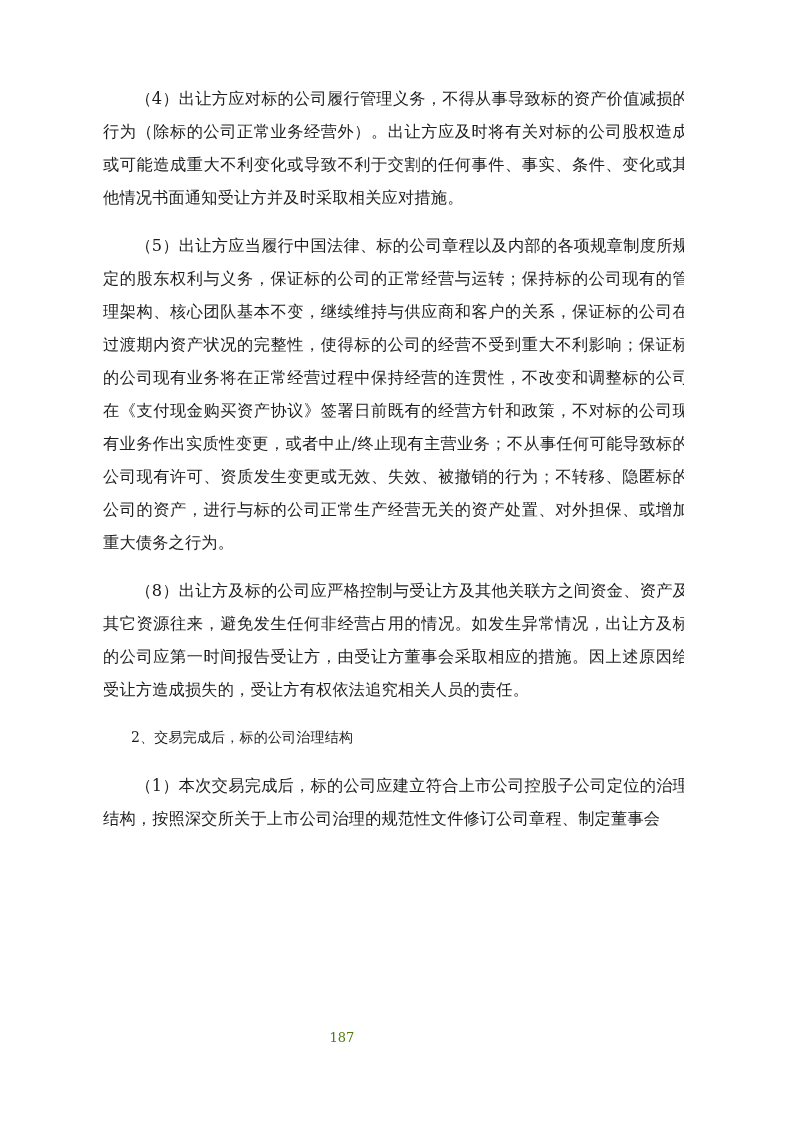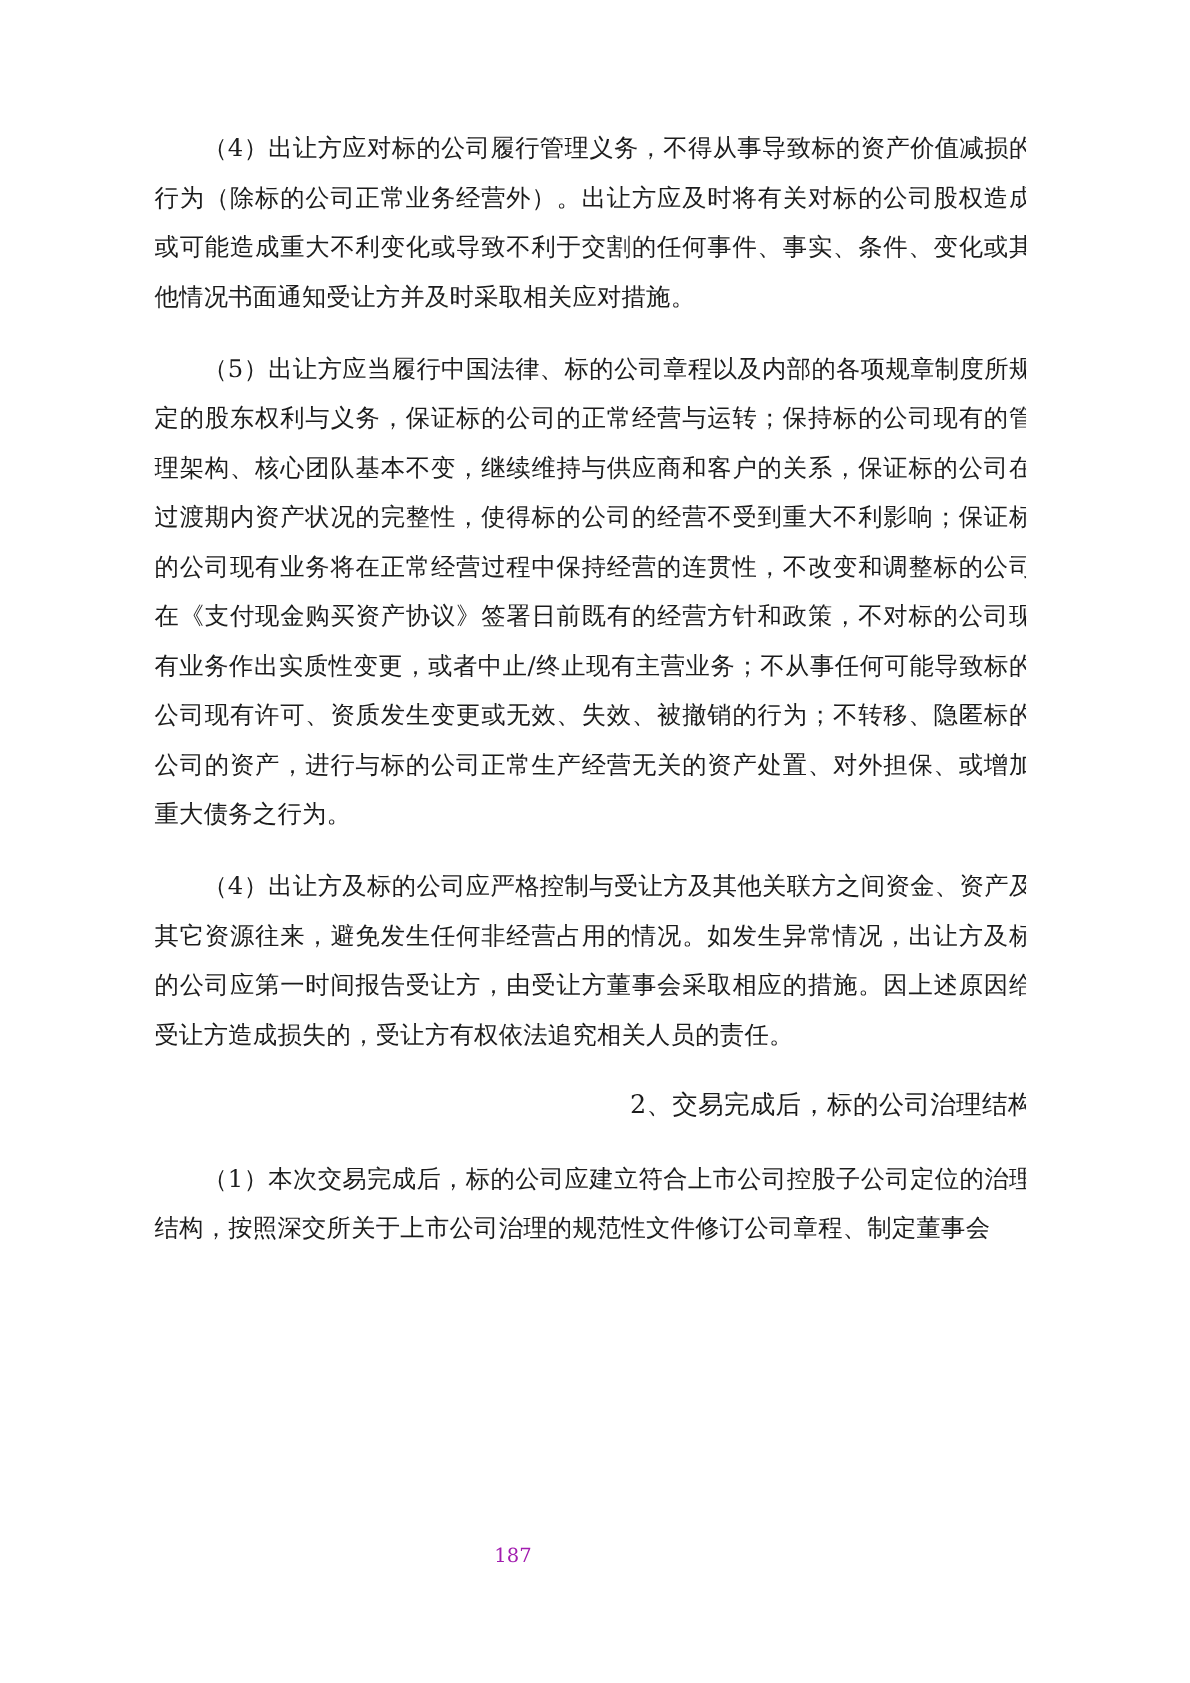--- a/index.html
+++ b/index.html
@@ -30,43 +30,42 @@
     text-justify: inter-character;
     text-indent: 2em;
     margin: 0 0 15px 0;
     letter-spacing: 0.2px;
     word-break: break-all;
   }
   .para:last-child {
     margin-bottom: 0;
   }
   .heading {
-    font-size: 17px;
+    font-size: 14px;
     line-height: 33px;
     text-indent: 2em;
     margin: 3px 0 15px 0;
     letter-spacing: 0.2px;
-    text-align: right;
   }
   .page-number {
     position: absolute;
     left: 0;
     bottom: 76px;
     width: 100%;
     text-align: center;
     font-size: 13px;
     line-height: 16px;
-    color: #a21caf;
+    color: #4d7c0f;
   }
 </style>
 </head>
 <body>
 
 <div class="page">
   <div class="content">
     <p class="para">（4）出让方应对标的公司履行管理义务，不得从事导致标的资产价值减损的行为（除标的公司正常业务经营外）。出让方应及时将有关对标的公司股权造成或可能造成重大不利变化或导致不利于交割的任何事件、事实、条件、变化或其他情况书面通知受让方并及时采取相关应对措施。</p>
     <p class="para">（5）出让方应当履行中国法律、标的公司章程以及内部的各项规章制度所规定的股东权利与义务，保证标的公司的正常经营与运转；保持标的公司现有的管理架构、核心团队基本不变，继续维持与供应商和客户的关系，保证标的公司在过渡期内资产状况的完整性，使得标的公司的经营不受到重大不利影响；保证标的公司现有业务将在正常经营过程中保持经营的连贯性，不改变和调整标的公司在《支付现金购买资产协议》签署日前既有的经营方针和政策，不对标的公司现有业务作出实质性变更，或者中止/终止现有主营业务；不从事任何可能导致标的公司现有许可、资质发生变更或无效、失效、被撤销的行为；不转移、隐匿标的公司的资产，进行与标的公司正常生产经营无关的资产处置、对外担保、或增加重大债务之行为。</p>
-    <p class="para">（4）出让方及标的公司应严格控制与受让方及其他关联方之间资金、资产及其它资源往来，避免发生任何非经营占用的情况。如发生异常情况，出让方及标的公司应第一时间报告受让方，由受让方董事会采取相应的措施。因上述原因给受让方造成损失的，受让方有权依法追究相关人员的责任。</p>
+    <p class="para">（8）出让方及标的公司应严格控制与受让方及其他关联方之间资金、资产及其它资源往来，避免发生任何非经营占用的情况。如发生异常情况，出让方及标的公司应第一时间报告受让方，由受让方董事会采取相应的措施。因上述原因给受让方造成损失的，受让方有权依法追究相关人员的责任。</p>
     <p class="heading">2、交易完成后，标的公司治理结构</p>
     <p class="para">（1）本次交易完成后，标的公司应建立符合上市公司控股子公司定位的治理结构，按照深交所关于上市公司治理的规范性文件修订公司章程、制定董事会</p>
   </div>
   <div class="page-number">187</div>
 </div>
 
 </body></html>

